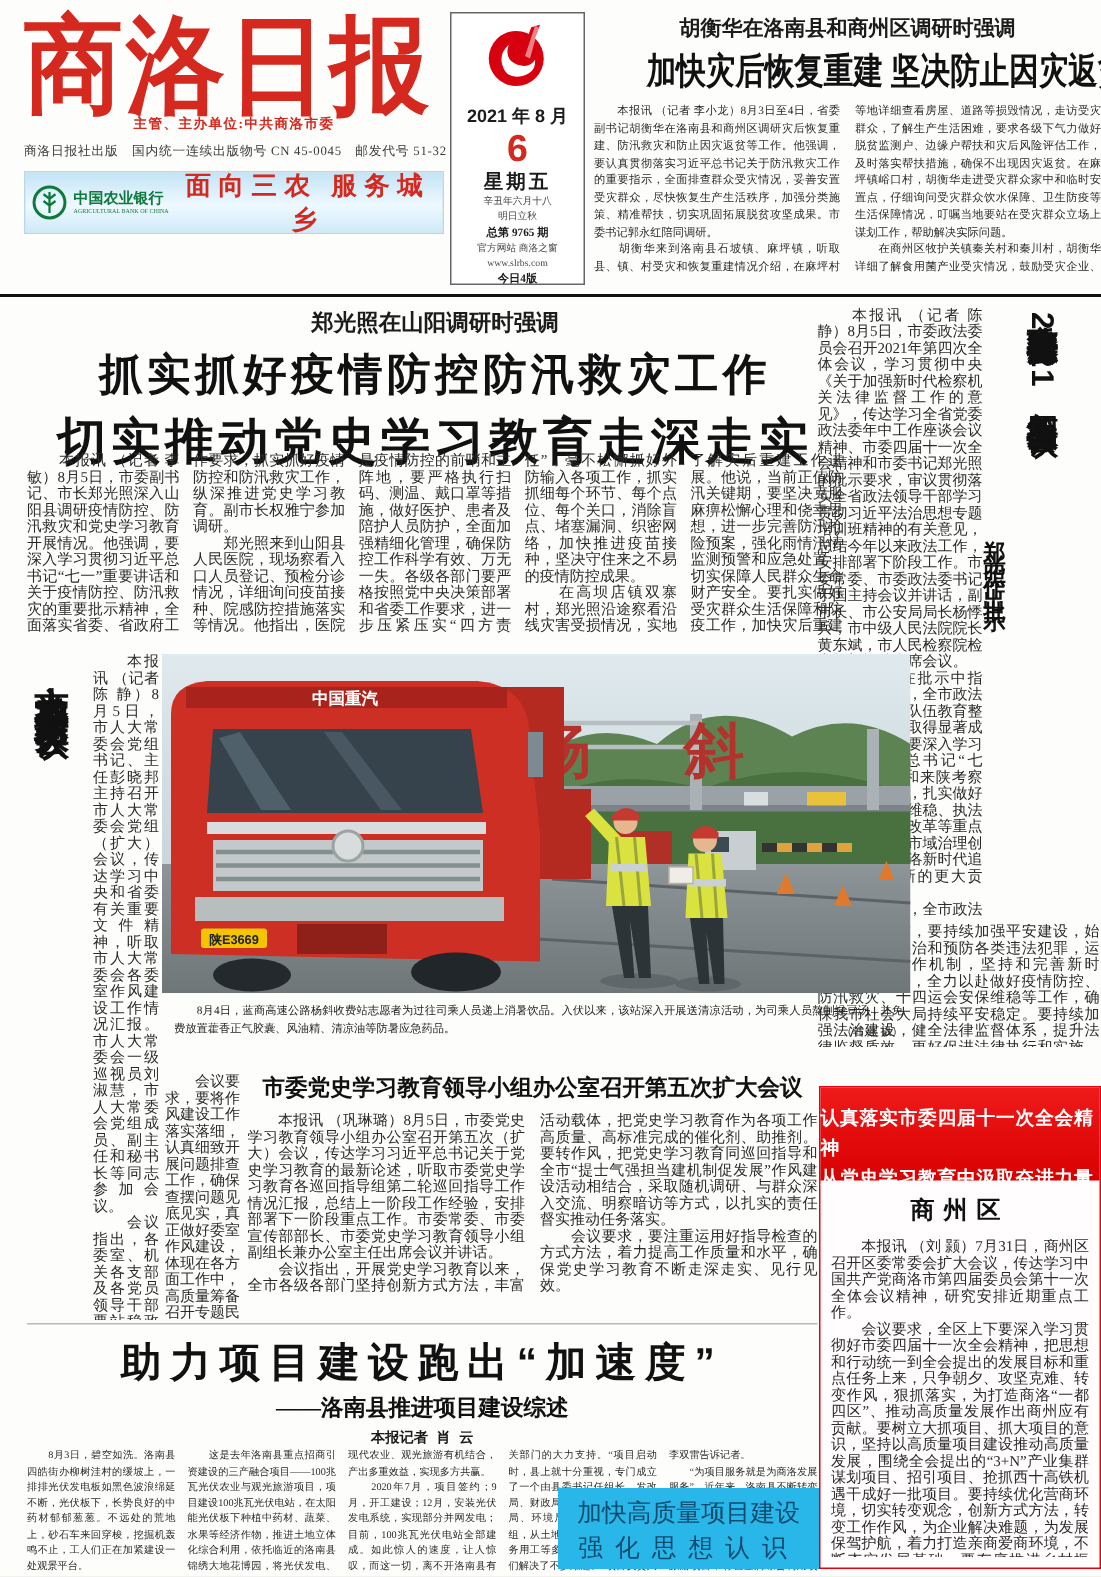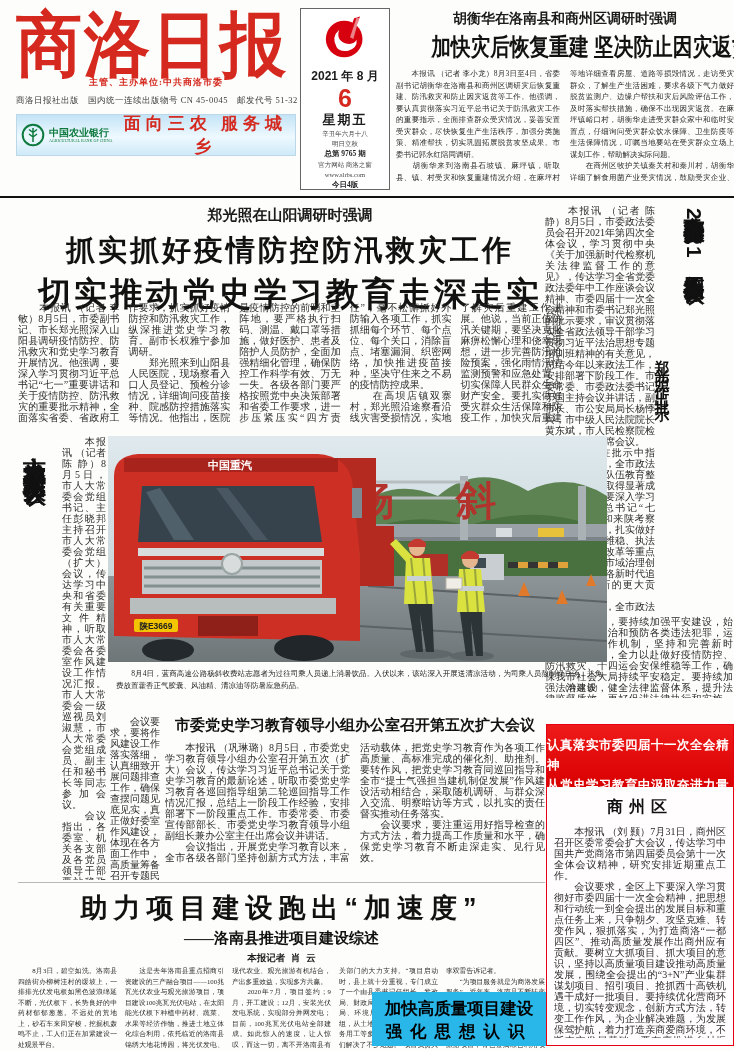--- a/index.html
+++ b/index.html
@@ -26,21 +26,21 @@
   .datebox{border:1px solid #666;text-align:center;background:#fff;}
   .db-ym{font-size:12px;font-weight:bold;}
   .db-day{font-size:25px;font-weight:bold;color:#d5281e;line-height:26px;}
   .db-week{font-size:13px;font-weight:bold;letter-spacing:2px;}
   .db-sm{font-size:6.5px;color:#444;line-height:9.5px;}
   .db-md{font-size:7.5px;font-weight:bold;line-height:12px;}
   
   .red-box{border:1.5px solid #e60012;background:#fffdfd;}
   .red-banner{background:linear-gradient(180deg,#ef1a1a,#d90000);color:#fff;text-align:left;
               font-weight:bold;font-size:12.5px;line-height:20px;padding-top:10px;height:52px;letter-spacing:.5px;}
-  .blue-box{background:#29b7ea;color:#000000;text-align:center;font-weight:bold;}
+  .blue-box{background:#29b7ea;color:#0c4a6e;text-align:center;font-weight:normal;}
   .caption{font-size:7.5px;line-height:12px;text-align:justify;color:#222;}
 </style>
 </head>
 <body>
 
 <div class="page">
 
   <div class="abs" style="left:16px;top:10px;width:280px;">
     <div class="mast-title">商洛日报</div>
     <div class="mast-org" style="">主管、主办单位:中共商洛市委</div>

